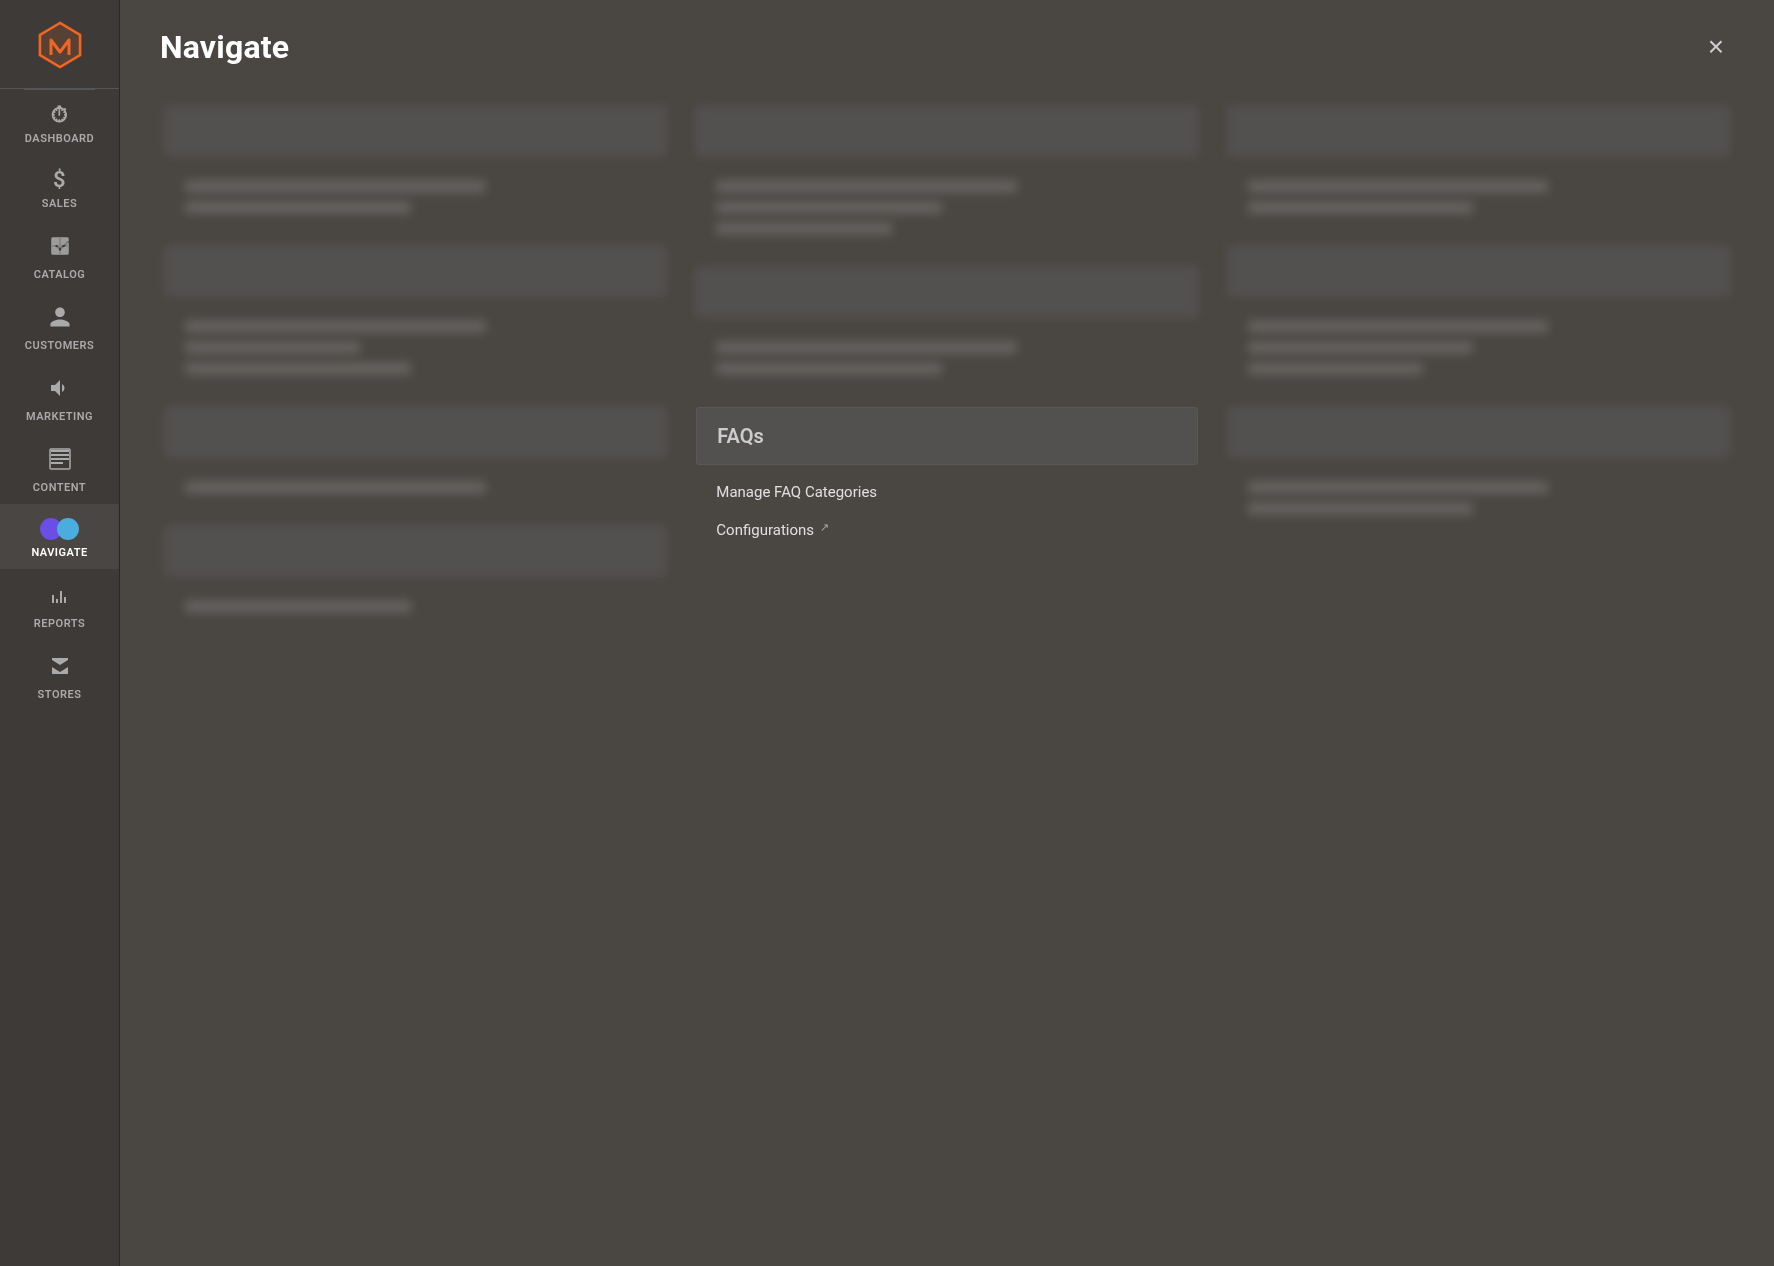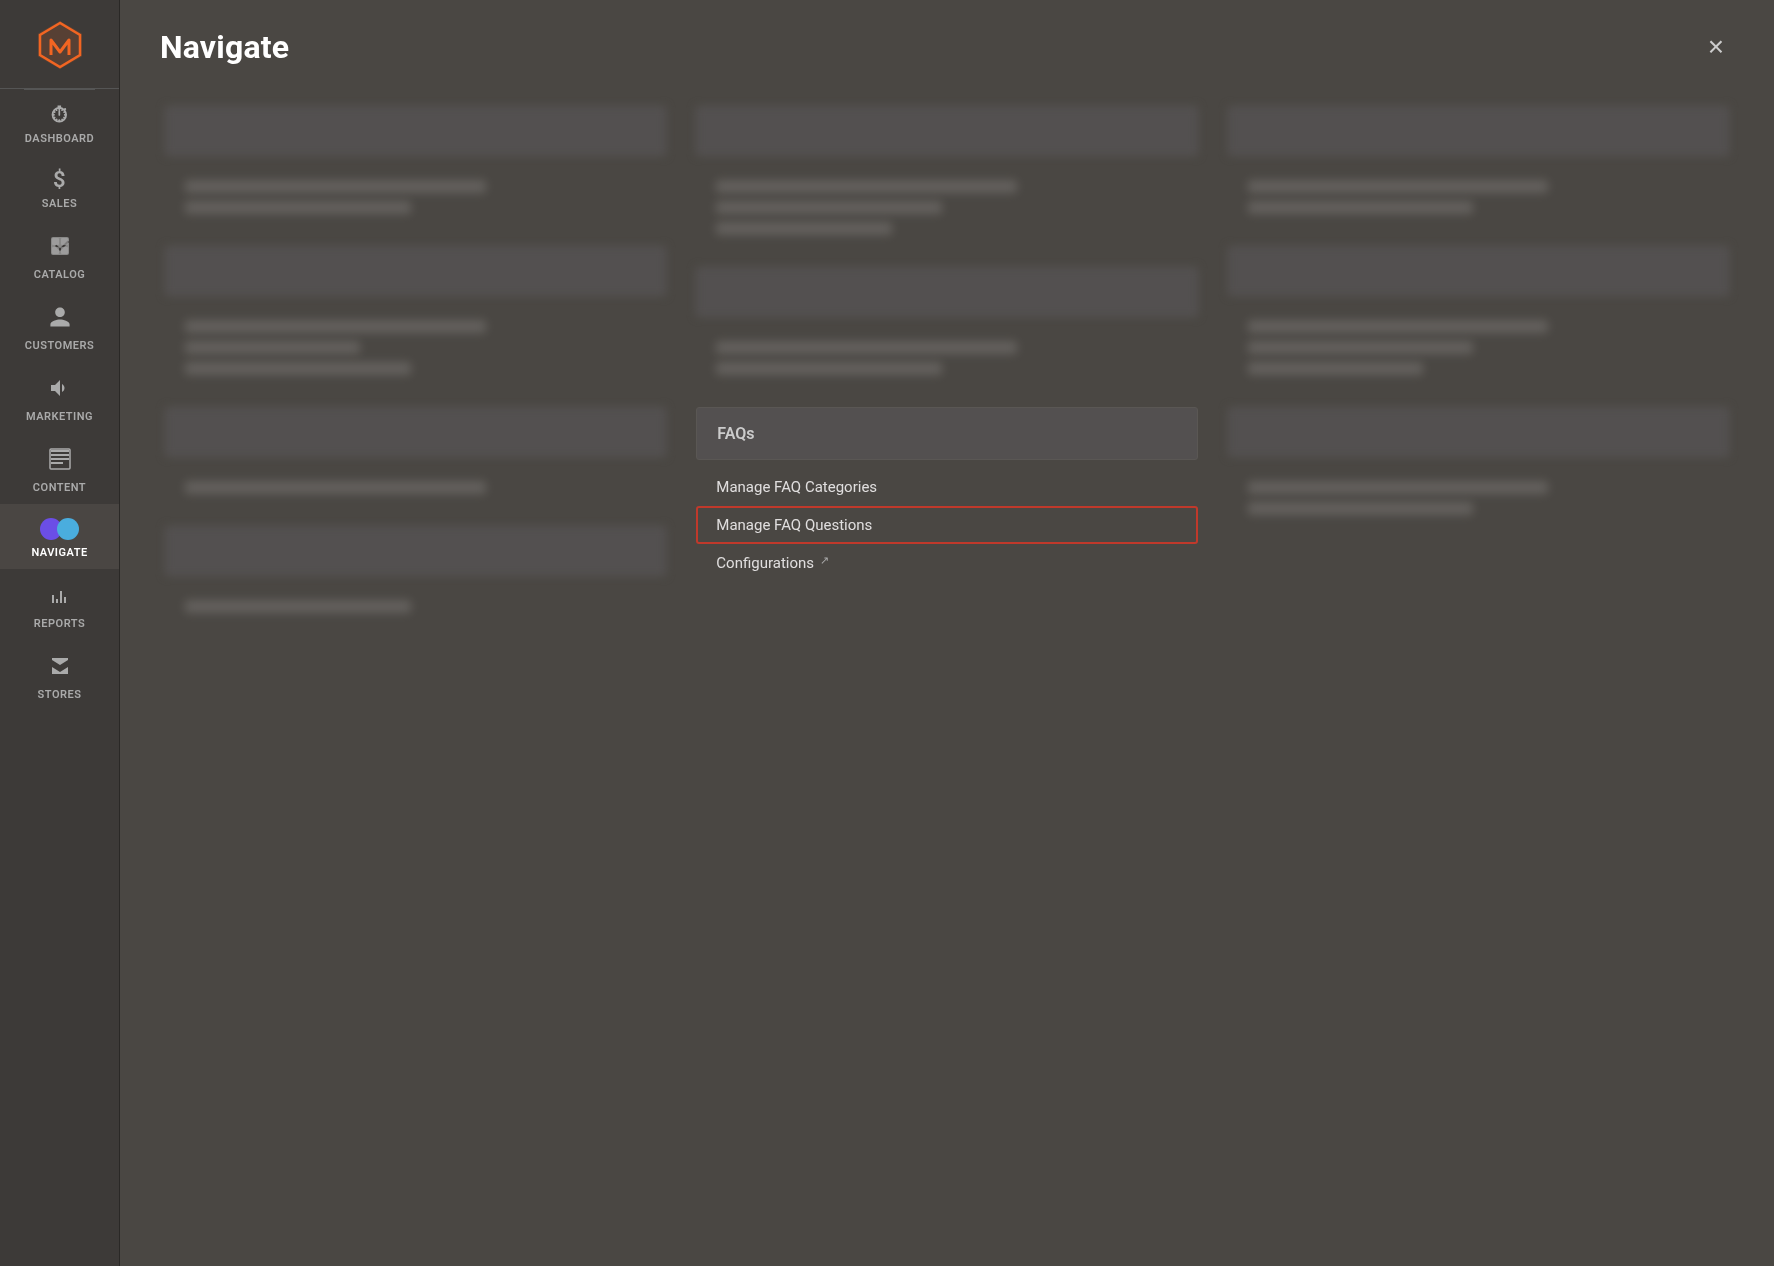--- a/index.html
+++ b/index.html
@@ -148,21 +148,21 @@
       flex-direction: column;
       gap: 0;
       padding: 0 15px;
     }
 
     
     .section-header {
       background: #535050;
       border: 1px solid #5a5754;
       color: #ccc;
-      font-size: 16px;
+      font-size: 20px;
       font-weight: 600;
       padding: 16px 20px;
       border-radius: 3px;
       margin-bottom: 8px;
       margin-top: 16px;
     }
 
     
     .menu-item {
       color: #e0dede;
@@ -361,23 +361,20 @@
         <div class="blurred-menu-item wide"></div>
         <div class="blurred-menu-item medium"></div>
       </div>
 
       <div class="section-header">FAQs</div>
 
       <div class="menu-item">
         <span>Manage FAQ Categories</span>
       </div>
 
-      <div class="menu-item highlighted">
-        <span>Manage FAQ Questions</span>
-      </div>
 
       <div class="menu-item">
         <span>Configurations</span>
         <span class="menu-item-ext">↗</span>
       </div>
     </div>
 
     <div class="column">
       <div class="blurred-section-header"></div>
 

